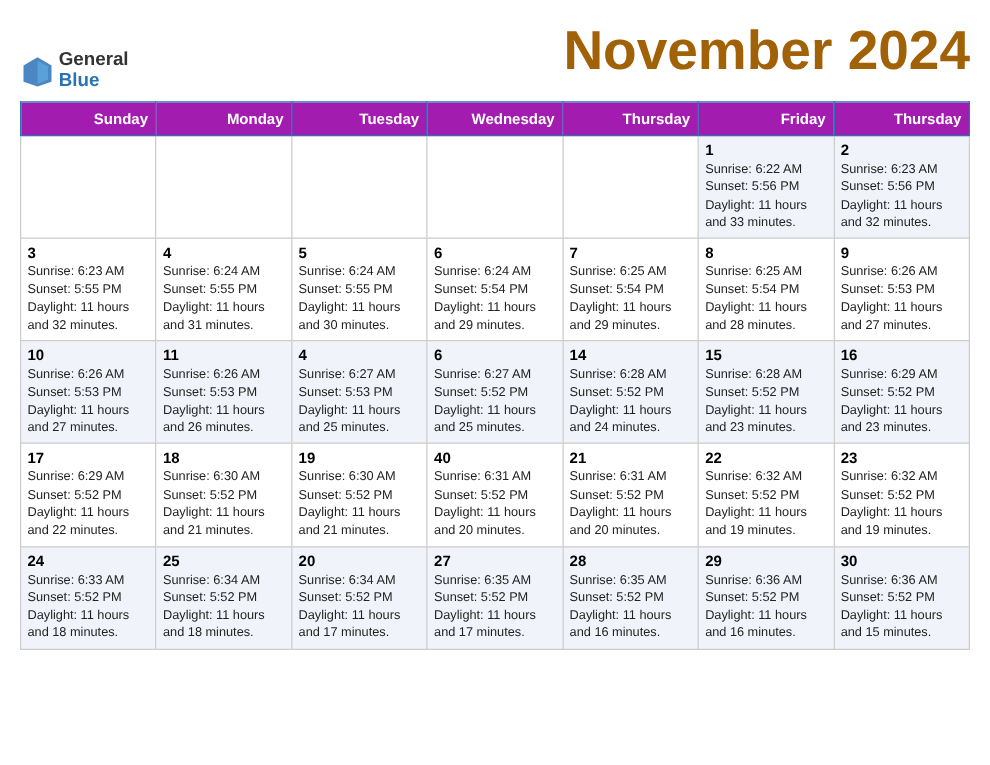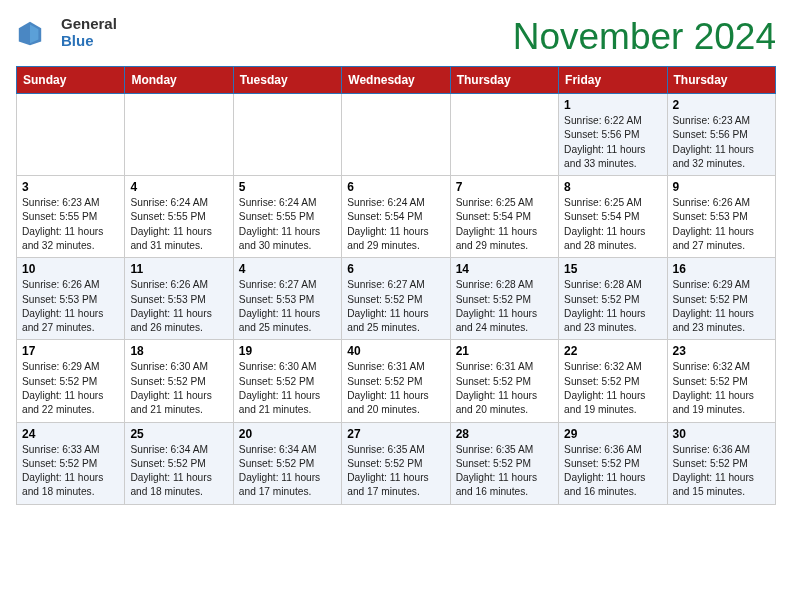--- a/index.html
+++ b/index.html
@@ -12,21 +12,22 @@
     }
     .header {
       display: flex;
       justify-content: space-between;
       align-items: flex-start;
       margin-bottom: 8px;
     }
     .logo {
       display: flex;
       align-items: center;
-      gap: 17px;
+      gap: 3px;
+      margin-top: 24px;
     }
     .logo-text {
       display: flex;
       flex-direction: column;
       line-height: 1.1;
     }
     .logo-general {
       font-size: 15px;
       font-weight: bold;
       color: #333;
@@ -37,37 +38,37 @@
       color: #2a72b8;
     }
     .logo-icon {
       width: 28px;
       height: 28px;
     }
     .title-block {
       text-align: right;
     }
     .month-title {
-      font-size: 37px;
-      font-weight: normal;
-      color: #15803d;
+      font-size: 44px;
+      font-weight: bold;
+      color: #a16207;
     }
     .location {
       font-size: 14px;
       color: #444;
     }
     .calendar-table {
       width: 100%;
       border-collapse: collapse;
       font-size: 11px;
     }
     .calendar-table thead tr th {
-      background: #b91c1c;
+      background: #a21caf;
       color: #fff;
-      text-align: left;
+      text-align: right;
       padding: 6px 6px;
       font-size: 12px;
       font-weight: bold;
       border: 1px solid #2a72b8;
     }
     .calendar-table tbody tr td {
       vertical-align: top;
       border: 1px solid #ccc;
       padding: 4px 5px;
       width: calc(100%/7);

